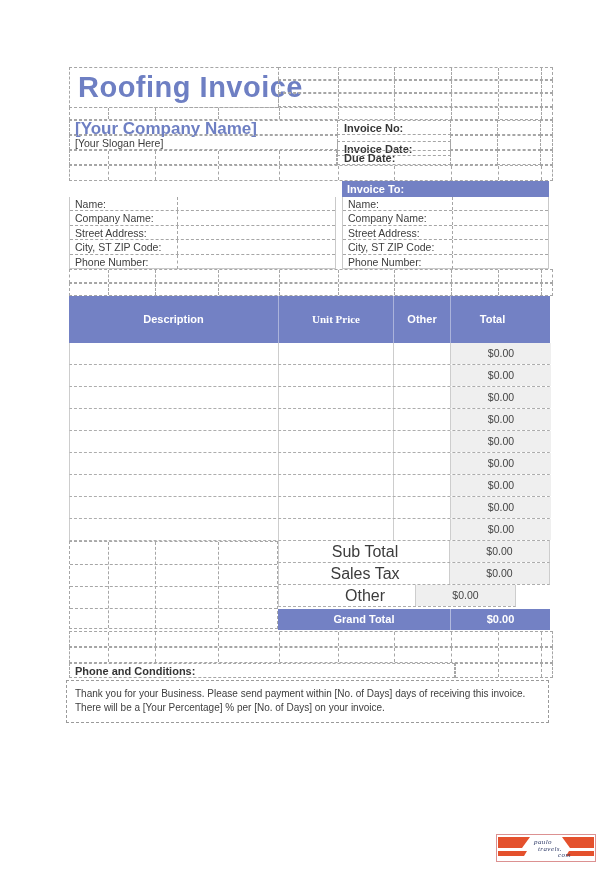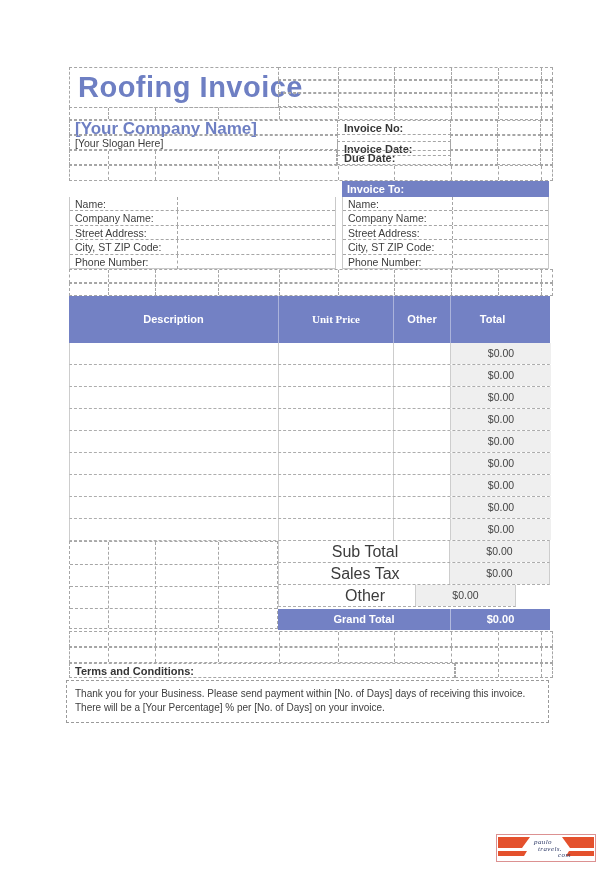--- a/index.html
+++ b/index.html
@@ -299,21 +299,21 @@
         <div class="tot-label">Other</div>
         <div class="tot-value money">$0.00</div>
       </div>
     </div>
 
   <div class="abs grand" style="left:278px; top:609px; width:272px; height:21px;">
     <div class="g-label">Grand Total</div>
     <div class="g-value">$0.00</div>
   </div>
 
-  <div class="abs dashed terms-label" style="left:69px; top:663px; width:386px; height:15px;">Terms and Conditions:</div>
+  <div class="abs dashed terms-label" style="left:69px; top:663px; width:386px; height:15px;">Phone and Conditions:</div>
   <div class="abs terms-box" style="left:66px; top:680px; width:483px; height:43px;">Thank you for your Business. Please send payment within [No. of Days] days of receiving this invoice. There will be a [Your Percentage] % per [No. of Days] on your invoice.</div>
 
   <svg class="abs" style="left:496px; top:834px;" width="100" height="28" viewBox="0 0 100 28">
     <rect x="0.5" y="0.5" width="99" height="27" fill="#ffffff" id="logo-frame" stroke="#dc9191"></rect>
     <polygon points="2,3 34,3 26,14 2,14" id="logo-shape-tl" fill="#e4512d"></polygon>
     <polygon points="2,17 31,17 28,22 2,22" id="logo-shape-bl" fill="#e4512d"></polygon>
     <polygon points="66,3 98,3 98,14 74,14" id="logo-shape-tr" fill="#e4512d"></polygon>
     <polygon points="73,17 98,17 98,22 70,22" id="logo-shape-br" fill="#e4512d"></polygon>
     <text x="38" y="10" class="logo-text" fill="#2e3a68" style="font-family:&quot;Liberation Serif&quot;,serif;font-style:italic;font-size:7px;letter-spacing:0.4px;">paulo</text>
     <text x="42" y="17" class="logo-text" fill="#2e3a68" style="font-family:&quot;Liberation Serif&quot;,serif;font-style:italic;font-size:7px;letter-spacing:0.4px;">travels.</text>

